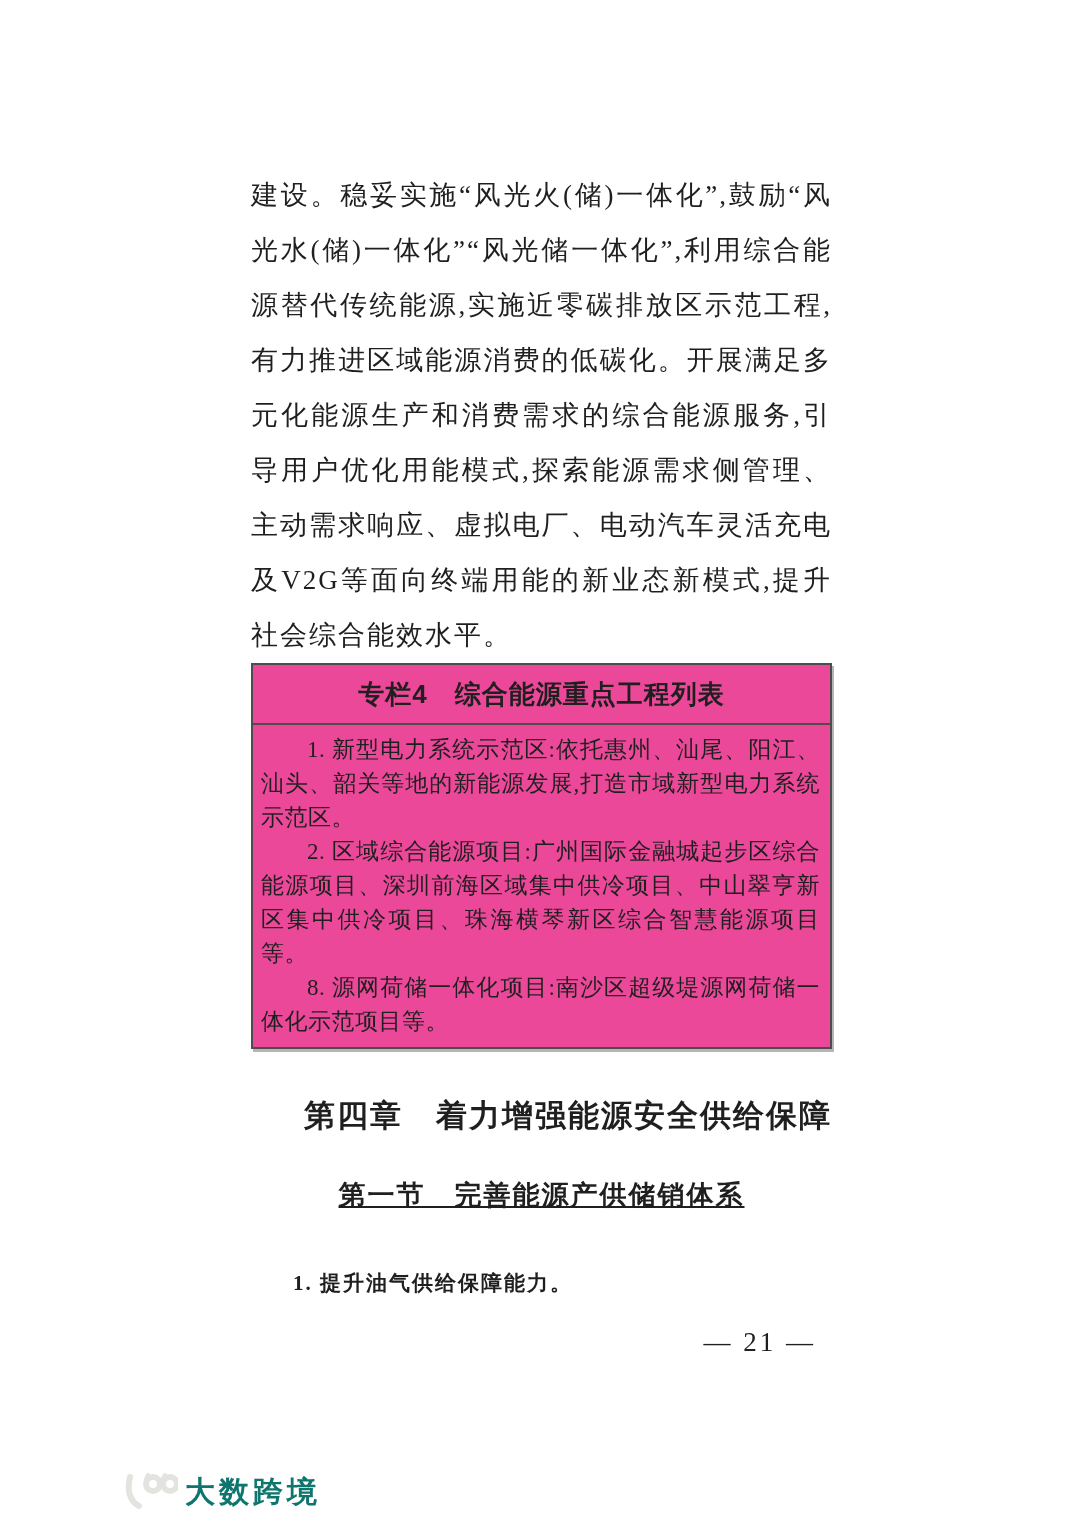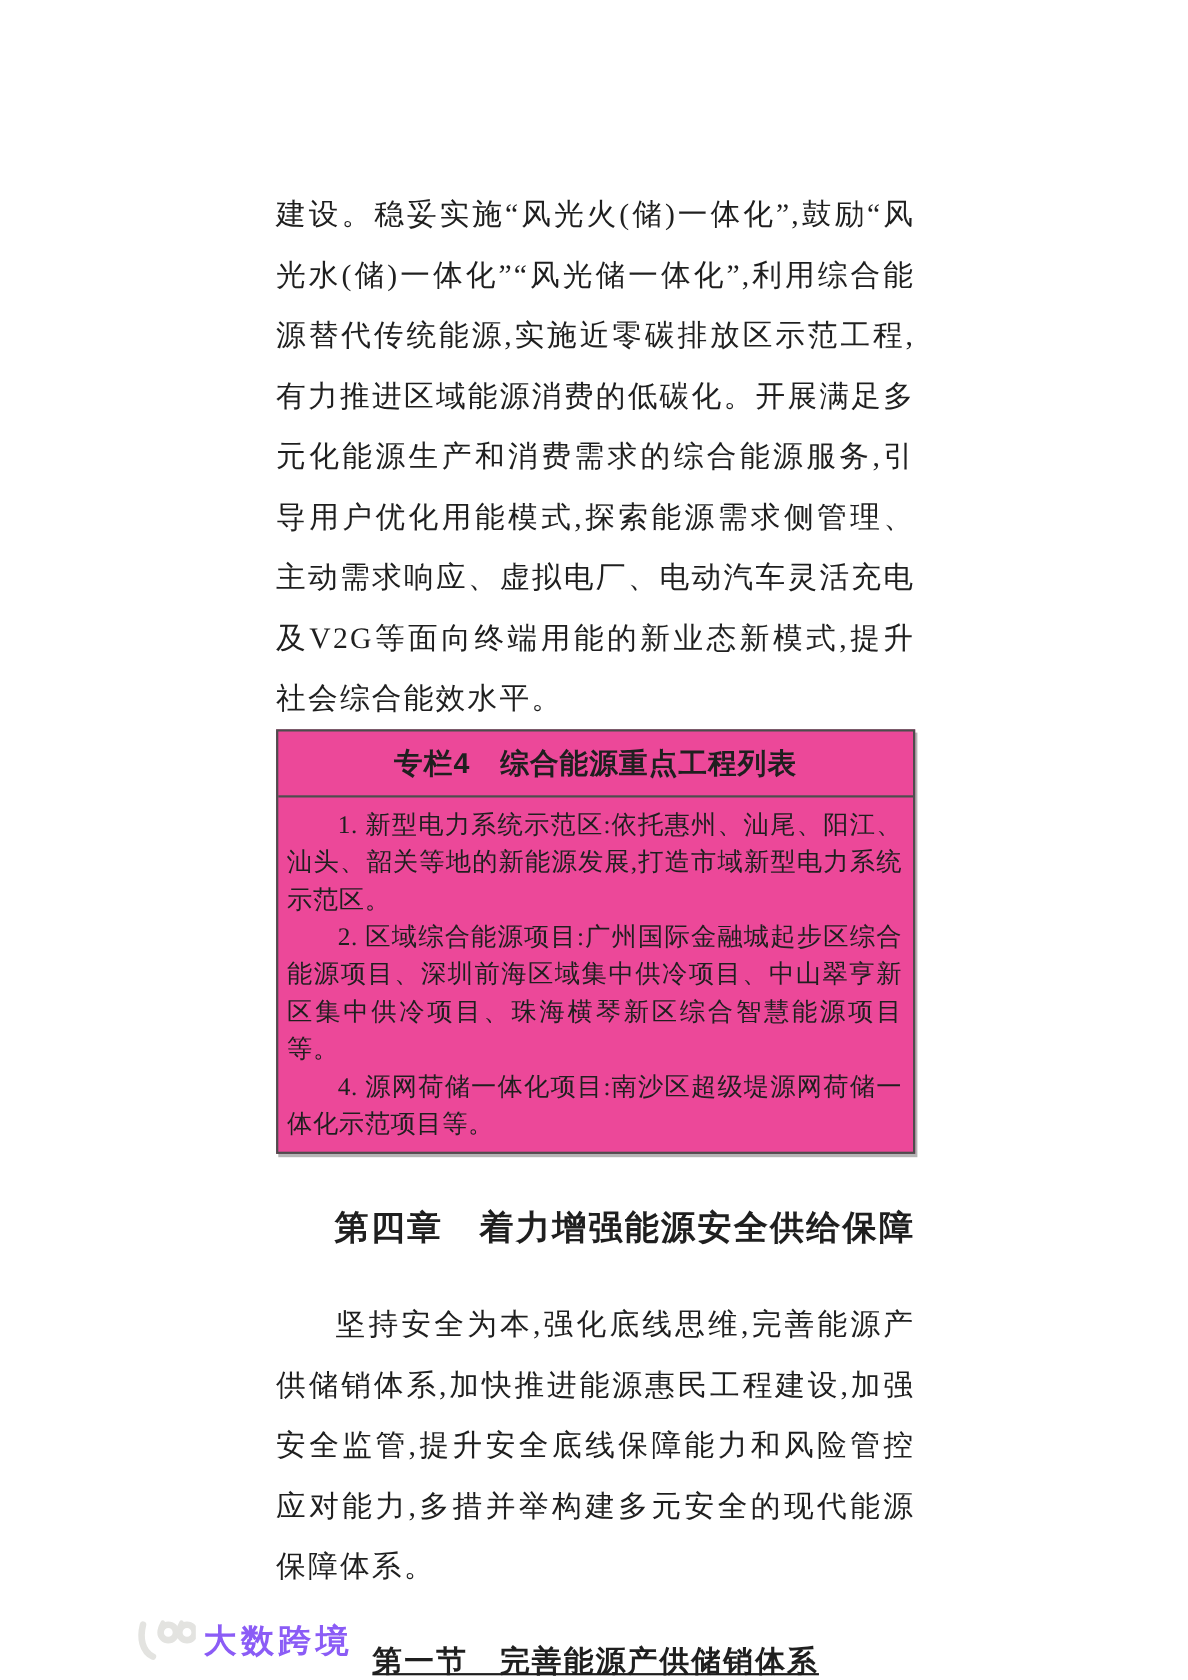--- a/index.html
+++ b/index.html
@@ -79,21 +79,21 @@
     letter-spacing:3px;
     padding-right:16px;
   }
 
   .watermark {
     position:absolute;
     left:14px; bottom:14px;
     display:flex;
     align-items:center;
     gap:7px;
-    color:#8b5cf6;
+    color:#0f766e;
     font-family:"Liberation Sans","DejaVu Sans",sans-serif;
     font-weight:bold;
     font-size:30px;
     letter-spacing:4px;
     user-select:none;
   }
   .watermark svg { display:block; }
 </style>
 </head>
 <body>
@@ -101,27 +101,26 @@
 <div class="page">
   <div class="content">
 
     <p class="body-text">建设。稳妥实施“风光火(储)一体化”,鼓励“风光水(储)一体化”“风光储一体化”,利用综合能源替代传统能源,实施近零碳排放区示范工程,有力推进区域能源消费的低碳化。开展满足多元化能源生产和消费需求的综合能源服务,引导用户优化用能模式,探索能源需求侧管理、主动需求响应、虚拟电厂、电动汽车灵活充电及V2G等面向终端用能的新业态新模式,提升社会综合能效水平。</p>
 
     <div class="callout-box">
       <div class="box-title">专栏4　综合能源重点工程列表</div>
       <div class="box-body">
         <p class="box-item">1. 新型电力系统示范区:依托惠州、汕尾、阳江、汕头、韶关等地的新能源发展,打造市域新型电力系统示范区。</p>
         <p class="box-item">2. 区域综合能源项目:广州国际金融城起步区综合能源项目、深圳前海区域集中供冷项目、中山翠亨新区集中供冷项目、珠海横琴新区综合智慧能源项目等。</p>
-        <p class="box-item">4. 源网荷储一体化项目:南沙区超级堤源网荷储一体化示范项目等。</p>
+        <p class="box-item">8. 源网荷储一体化项目:南沙区超级堤源网荷储一体化示范项目等。</p>
       </div>
     </div>
 
     <h1 class="chapter-title">第四章　着力增强能源安全供给保障</h1>
 
-    <p class="body-text indent">坚持安全为本,强化底线思维,完善能源产供储销体系,加快推进能源惠民工程建设,加强安全监管,提升安全底线保障能力和风险管控应对能力,多措并举构建多元安全的现代能源保障体系。</p>
 
     <h2 class="section-title">第一节　完善能源产供储销体系</h2>
 
     <p class="sub-heading">1. 提升油气供给保障能力。</p>
 
     <div class="page-number">— 21 —</div>
   </div>
 
   <div class="watermark">
     <svg width="56" height="42" viewBox="0 0 56 42" fill="none" stroke="#e3e3e0" stroke-width="6" stroke-linecap="round">

